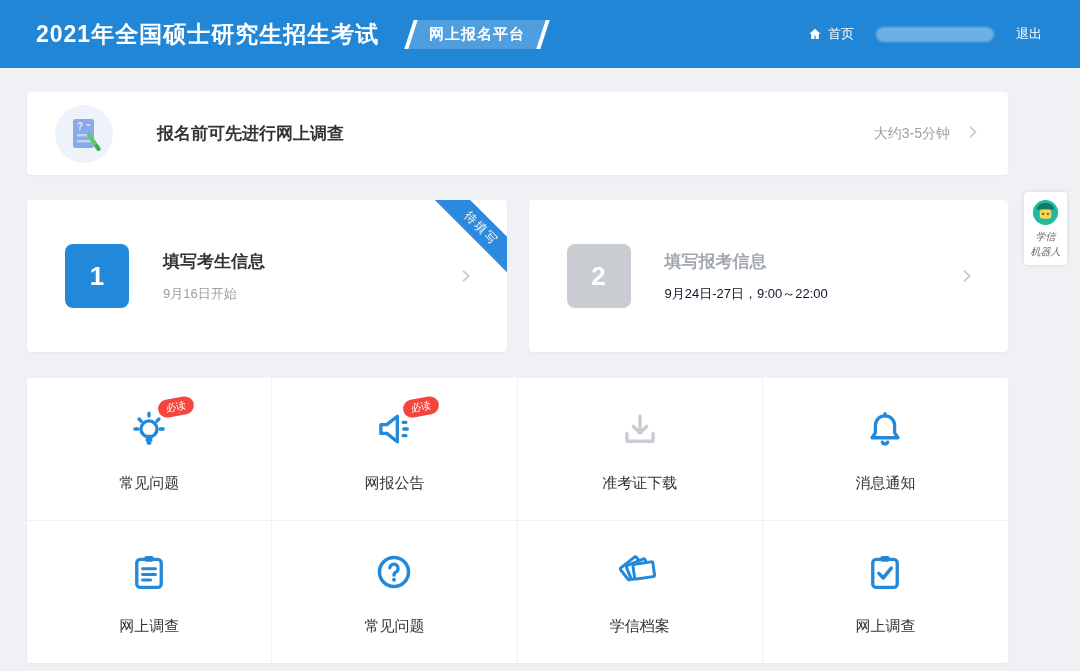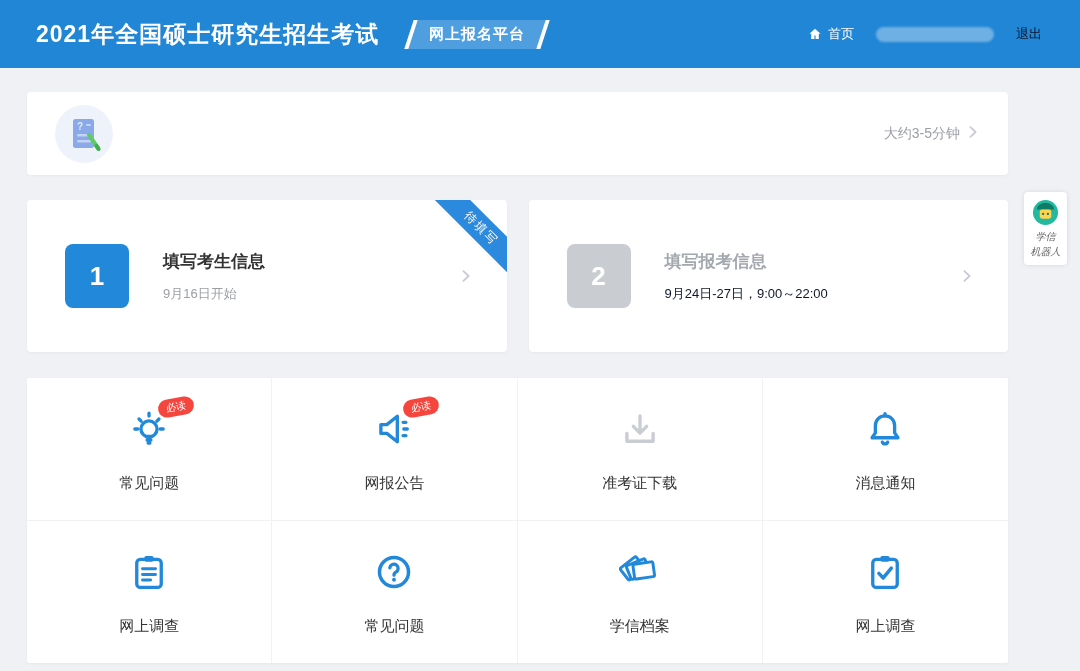--- a/index.html
+++ b/index.html
@@ -19,31 +19,31 @@
   .header-title { color:#fff; font-size:23px; font-weight:bold; letter-spacing:1px; }
   .platform-badge {
     margin-left:30px; transform:skewX(-18deg);
     background:#4f9fe0; border-left:4px solid #fff; border-right:4px solid #fff;
     padding:5px 16px;
   }
   .platform-badge span { display:inline-block; transform:skewX(18deg); color:#fff; font-size:15px; font-weight:bold; letter-spacing:1px; }
   .header-nav { margin-left:auto; display:flex; align-items:center; gap:22px; }
   .nav-home { display:flex; align-items:center; gap:6px; color:#fff; font-size:13px; cursor:pointer; }
   .user-blur { width:118px; height:15px; border-radius:8px; background:rgba(255,255,255,0.35); filter:blur(1px); }
-  .nav-logout { color:#0f172a; font-size:13px; cursor:pointer; text-decoration:none; }
+  .nav-logout { color:#ffffff; font-size:13px; cursor:pointer; text-decoration:none; }
 
   
   .survey-card {
     position:absolute; left:27px; top:92px; width:981px; height:83px;
     background:#fff; border-radius:4px; box-shadow:0 1px 3px rgba(0,0,0,0.04);
     display:flex; align-items:center; padding:0 28px 0 28px; cursor:pointer;
   }
   .survey-icon-wrap { width:58px; height:58px; border-radius:50%; background:#eef3fb; display:flex; align-items:center; justify-content:center; }
   .survey-title { font-size:17px; font-weight:bold; margin-left:44px; }
-  .survey-right { margin-left:auto; display:flex; align-items:flex-start; gap:6px; }
+  .survey-right { margin-left:auto; display:flex; align-items:flex-start; gap:16px; }
   .survey-duration { color:#9a9ea5; font-size:14px; }
 
   .chev { width:14px; height:14px; }
 
   
   .steps { position:absolute; left:27px; top:200px; width:981px; height:152px; display:flex; gap:22px; }
   .step-card {
     position:relative; flex:1; background:#fff; border-radius:4px; overflow:hidden;
     box-shadow:0 1px 3px rgba(0,0,0,0.04);
     display:flex; align-items:center; padding:0 34px 0 38px; cursor:pointer;
@@ -121,20 +121,21 @@
     <svg width="40" height="40" viewBox="0 0 40 40">
       <rect x="9" y="5" width="21" height="29" rx="2.5" fill="#8aa9e9"></rect>
       <text x="13" y="16" font-size="10" font-weight="bold" fill="#e4ecfb">?</text>
       <rect x="22" y="10" width="5" height="2" rx="1" fill="#c3d2f5"></rect>
       <rect x="13" y="20" width="14" height="2.4" rx="1.2" fill="#c3d2f5"></rect>
       <rect x="13" y="26" width="14" height="2.4" rx="1.2" fill="#c3d2f5"></rect>
       <line x1="25" y1="21" x2="34" y2="34" stroke="#5fcb68" stroke-width="4" stroke-linecap="round"></line>
       <line x1="32.5" y1="32" x2="34.6" y2="35" stroke="#3fae4d" stroke-width="4" stroke-linecap="round"></line>
     </svg>
   </div>
+  <div class="survey-title">报名前可先进行网上调查</div>
   <div class="survey-right">
     <span class="survey-duration">大约3-5分钟</span>
     <svg class="chev" viewBox="0 0 16 16">
         <path d="M5 2.5 L11 8 L5 13.5" fill="none" stroke="#c8ccd2" stroke-width="2" stroke-linecap="round" stroke-linejoin="round"></path>
       </svg>
   </div>
 </div>
 
 <div class="steps">
 

